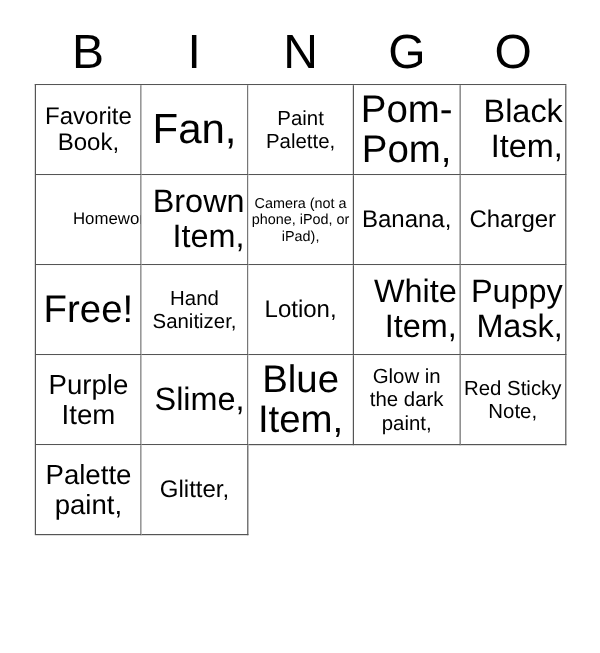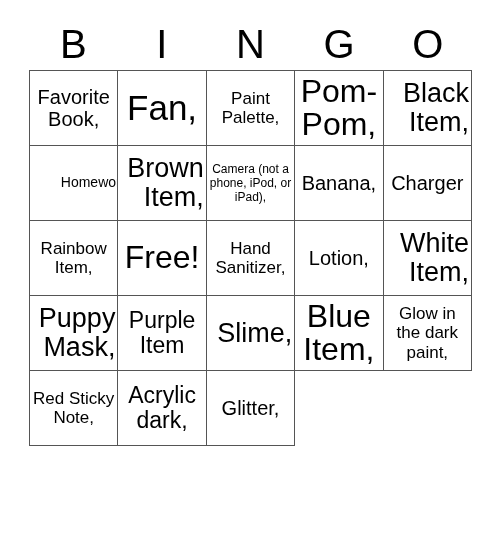--- a/index.html
+++ b/index.html
@@ -128,23 +128,20 @@
       <div class="cell">
         <span class="cell-text fs-xs">Camera (not a phone, iPod, or iPad),</span>
       </div>
       <div class="cell">
         <span class="cell-text fs-l">Banana,</span>
       </div>
       <div class="cell">
         <span class="cell-text fs-l">Charger</span>
       </div>
       <div class="cell">
-        <span class="cell-text fs-m">Rainbow Item,</span>
-      </div>
-      <div class="cell">
         <span class="cell-text fs-3xl">Free!</span>
       </div>
       <div class="cell">
         <span class="cell-text fs-m">Hand Sanitizer,</span>
       </div>
       <div class="cell">
         <span class="cell-text fs-l">Lotion,</span>
       </div>
       <div class="cell">
         <span class="cell-text fs-xxl">White Item,</span>
@@ -161,20 +158,20 @@
       <div class="cell">
         <span class="cell-text fs-3xl">Blue Item,</span>
       </div>
       <div class="cell">
         <span class="cell-text fs-m">Glow in the dark paint,</span>
       </div>
       <div class="cell">
         <span class="cell-text fs-m">Red Sticky Note,</span>
       </div>
       <div class="cell">
-        <span class="cell-text fs-xl">Acrylic dark,</span>
+        <span class="cell-text fs-xl">Palette paint,</span>
       </div>
       <div class="cell">
         <span class="cell-text fs-l">Glitter,</span>
       </div>
     </div>
 
 </div>
 
 </body></html>

